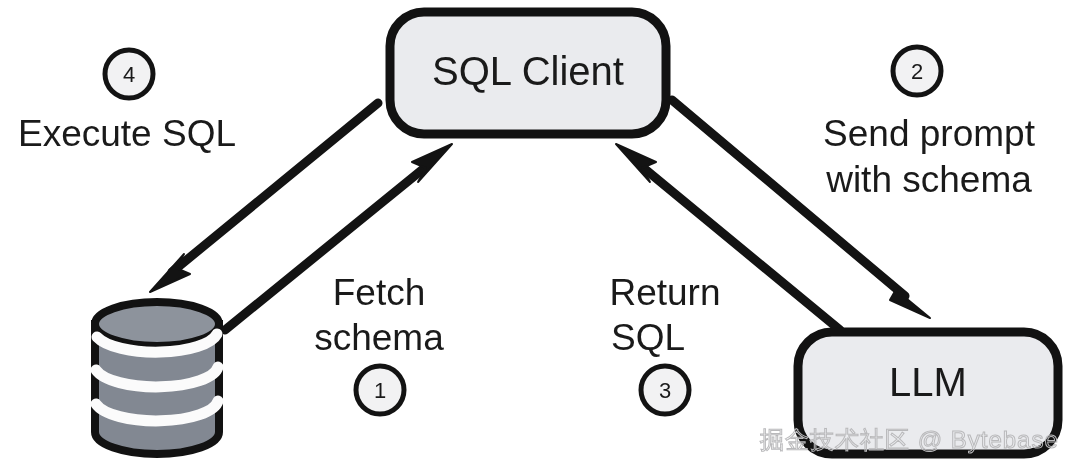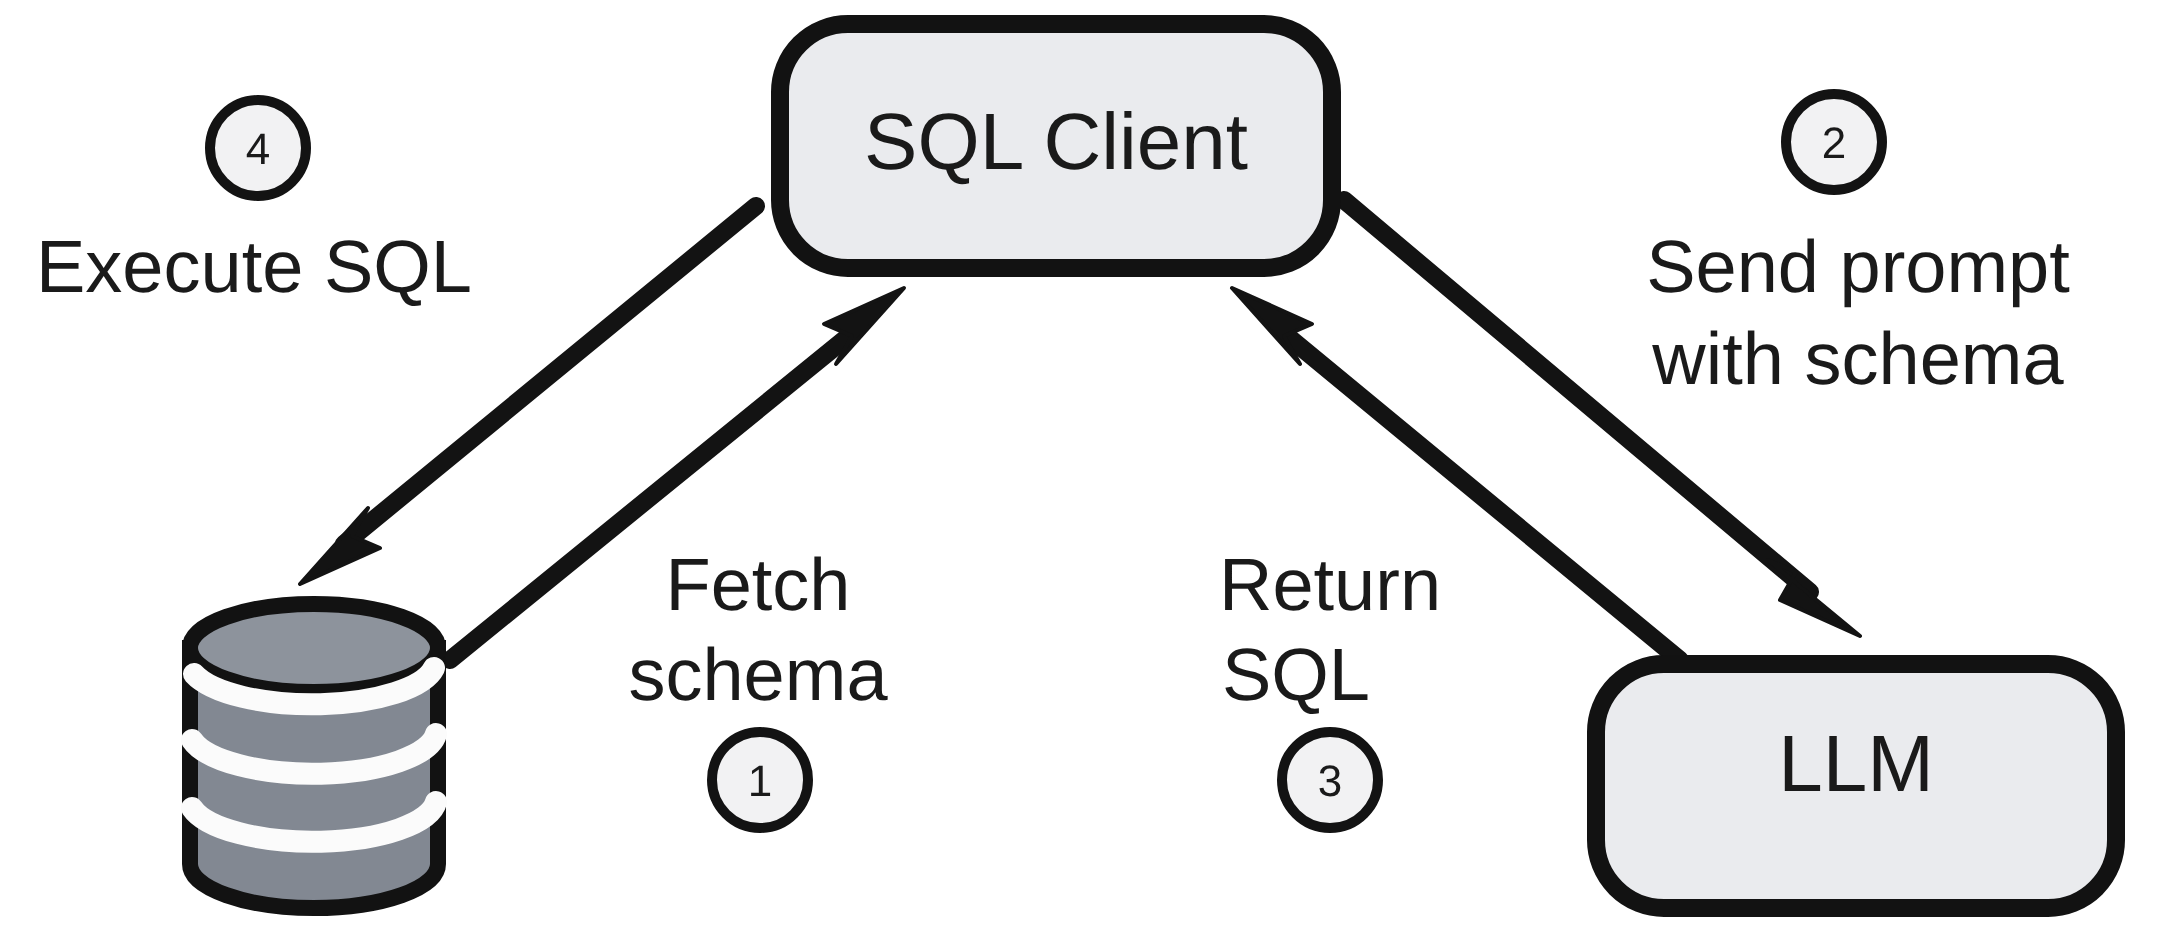--- a/index.html
+++ b/index.html
@@ -163,14 +163,15 @@
 
     <g>
       <text class="step-label" x="665" y="305">Return</text>
       <text class="step-label" x="648" y="350">SQL</text>
       <circle class="circle-shape" cx="665" cy="390" r="24"></circle>
       <text class="step-number" x="665" y="392">3</text>
     </g>
 
   </svg>
 
+  <div class="watermark">掘金技术社区 @ Bytebase</div>
 
 </div>
 
 </body></html>

